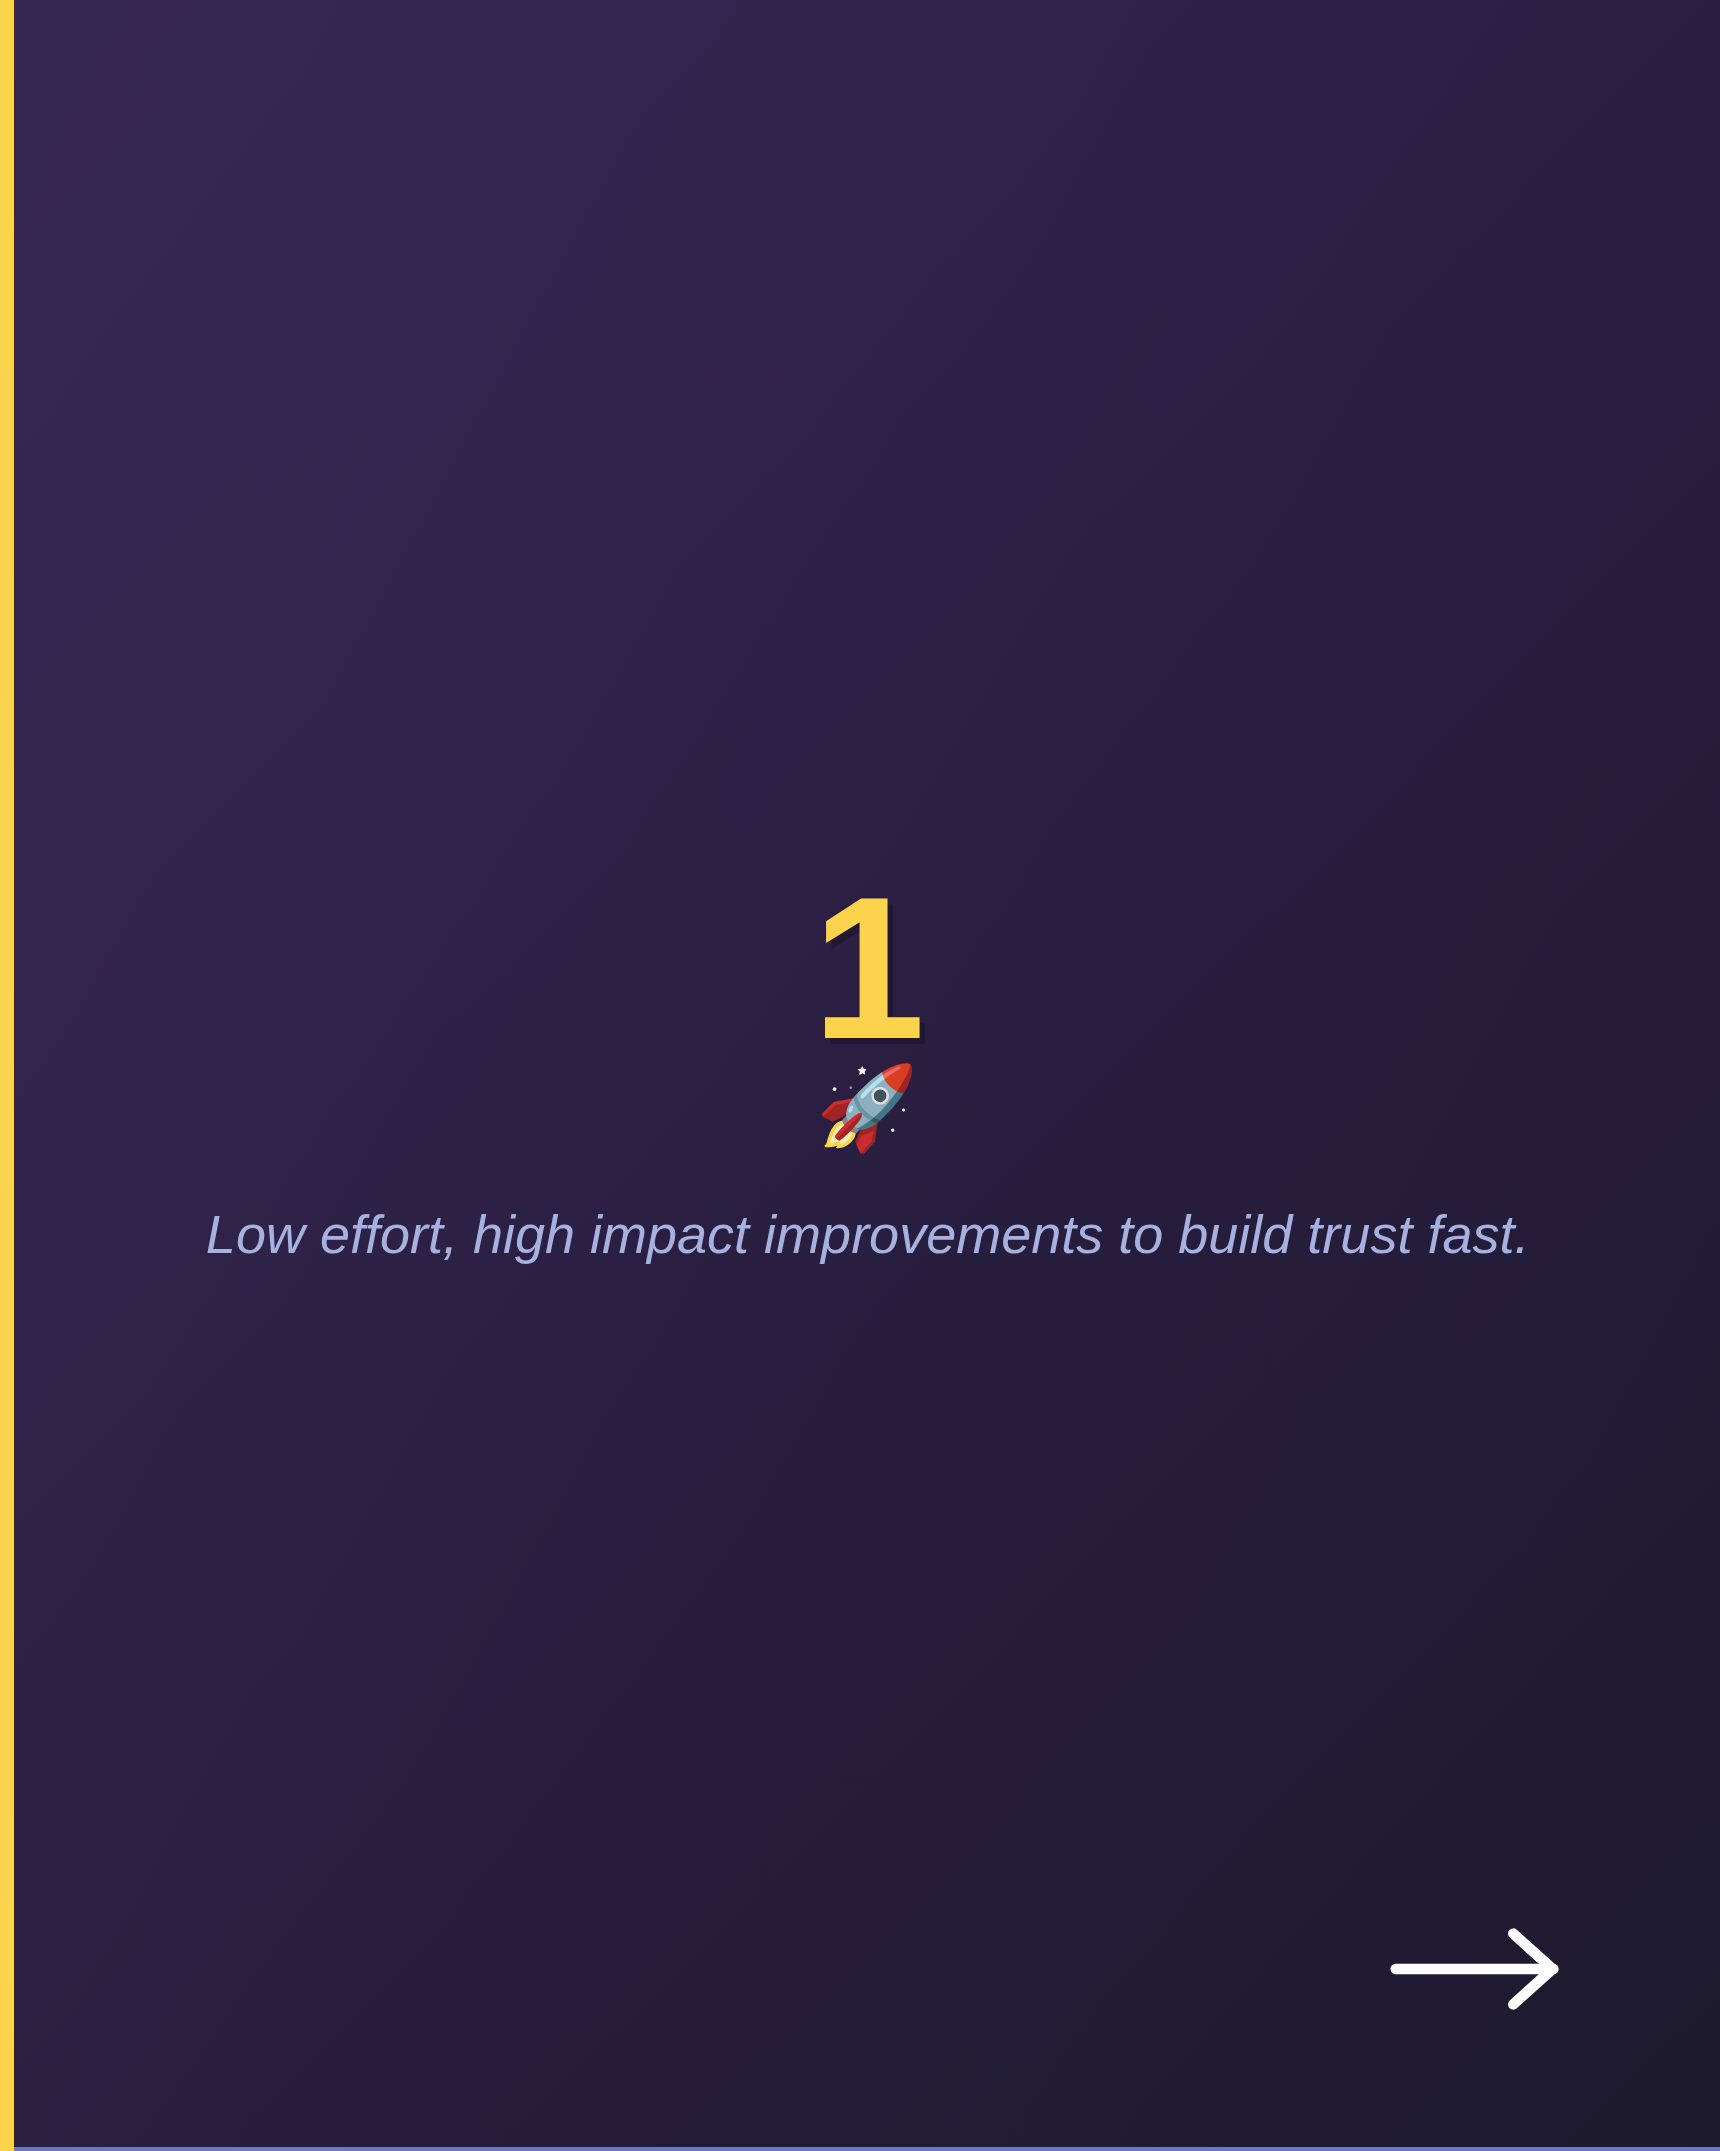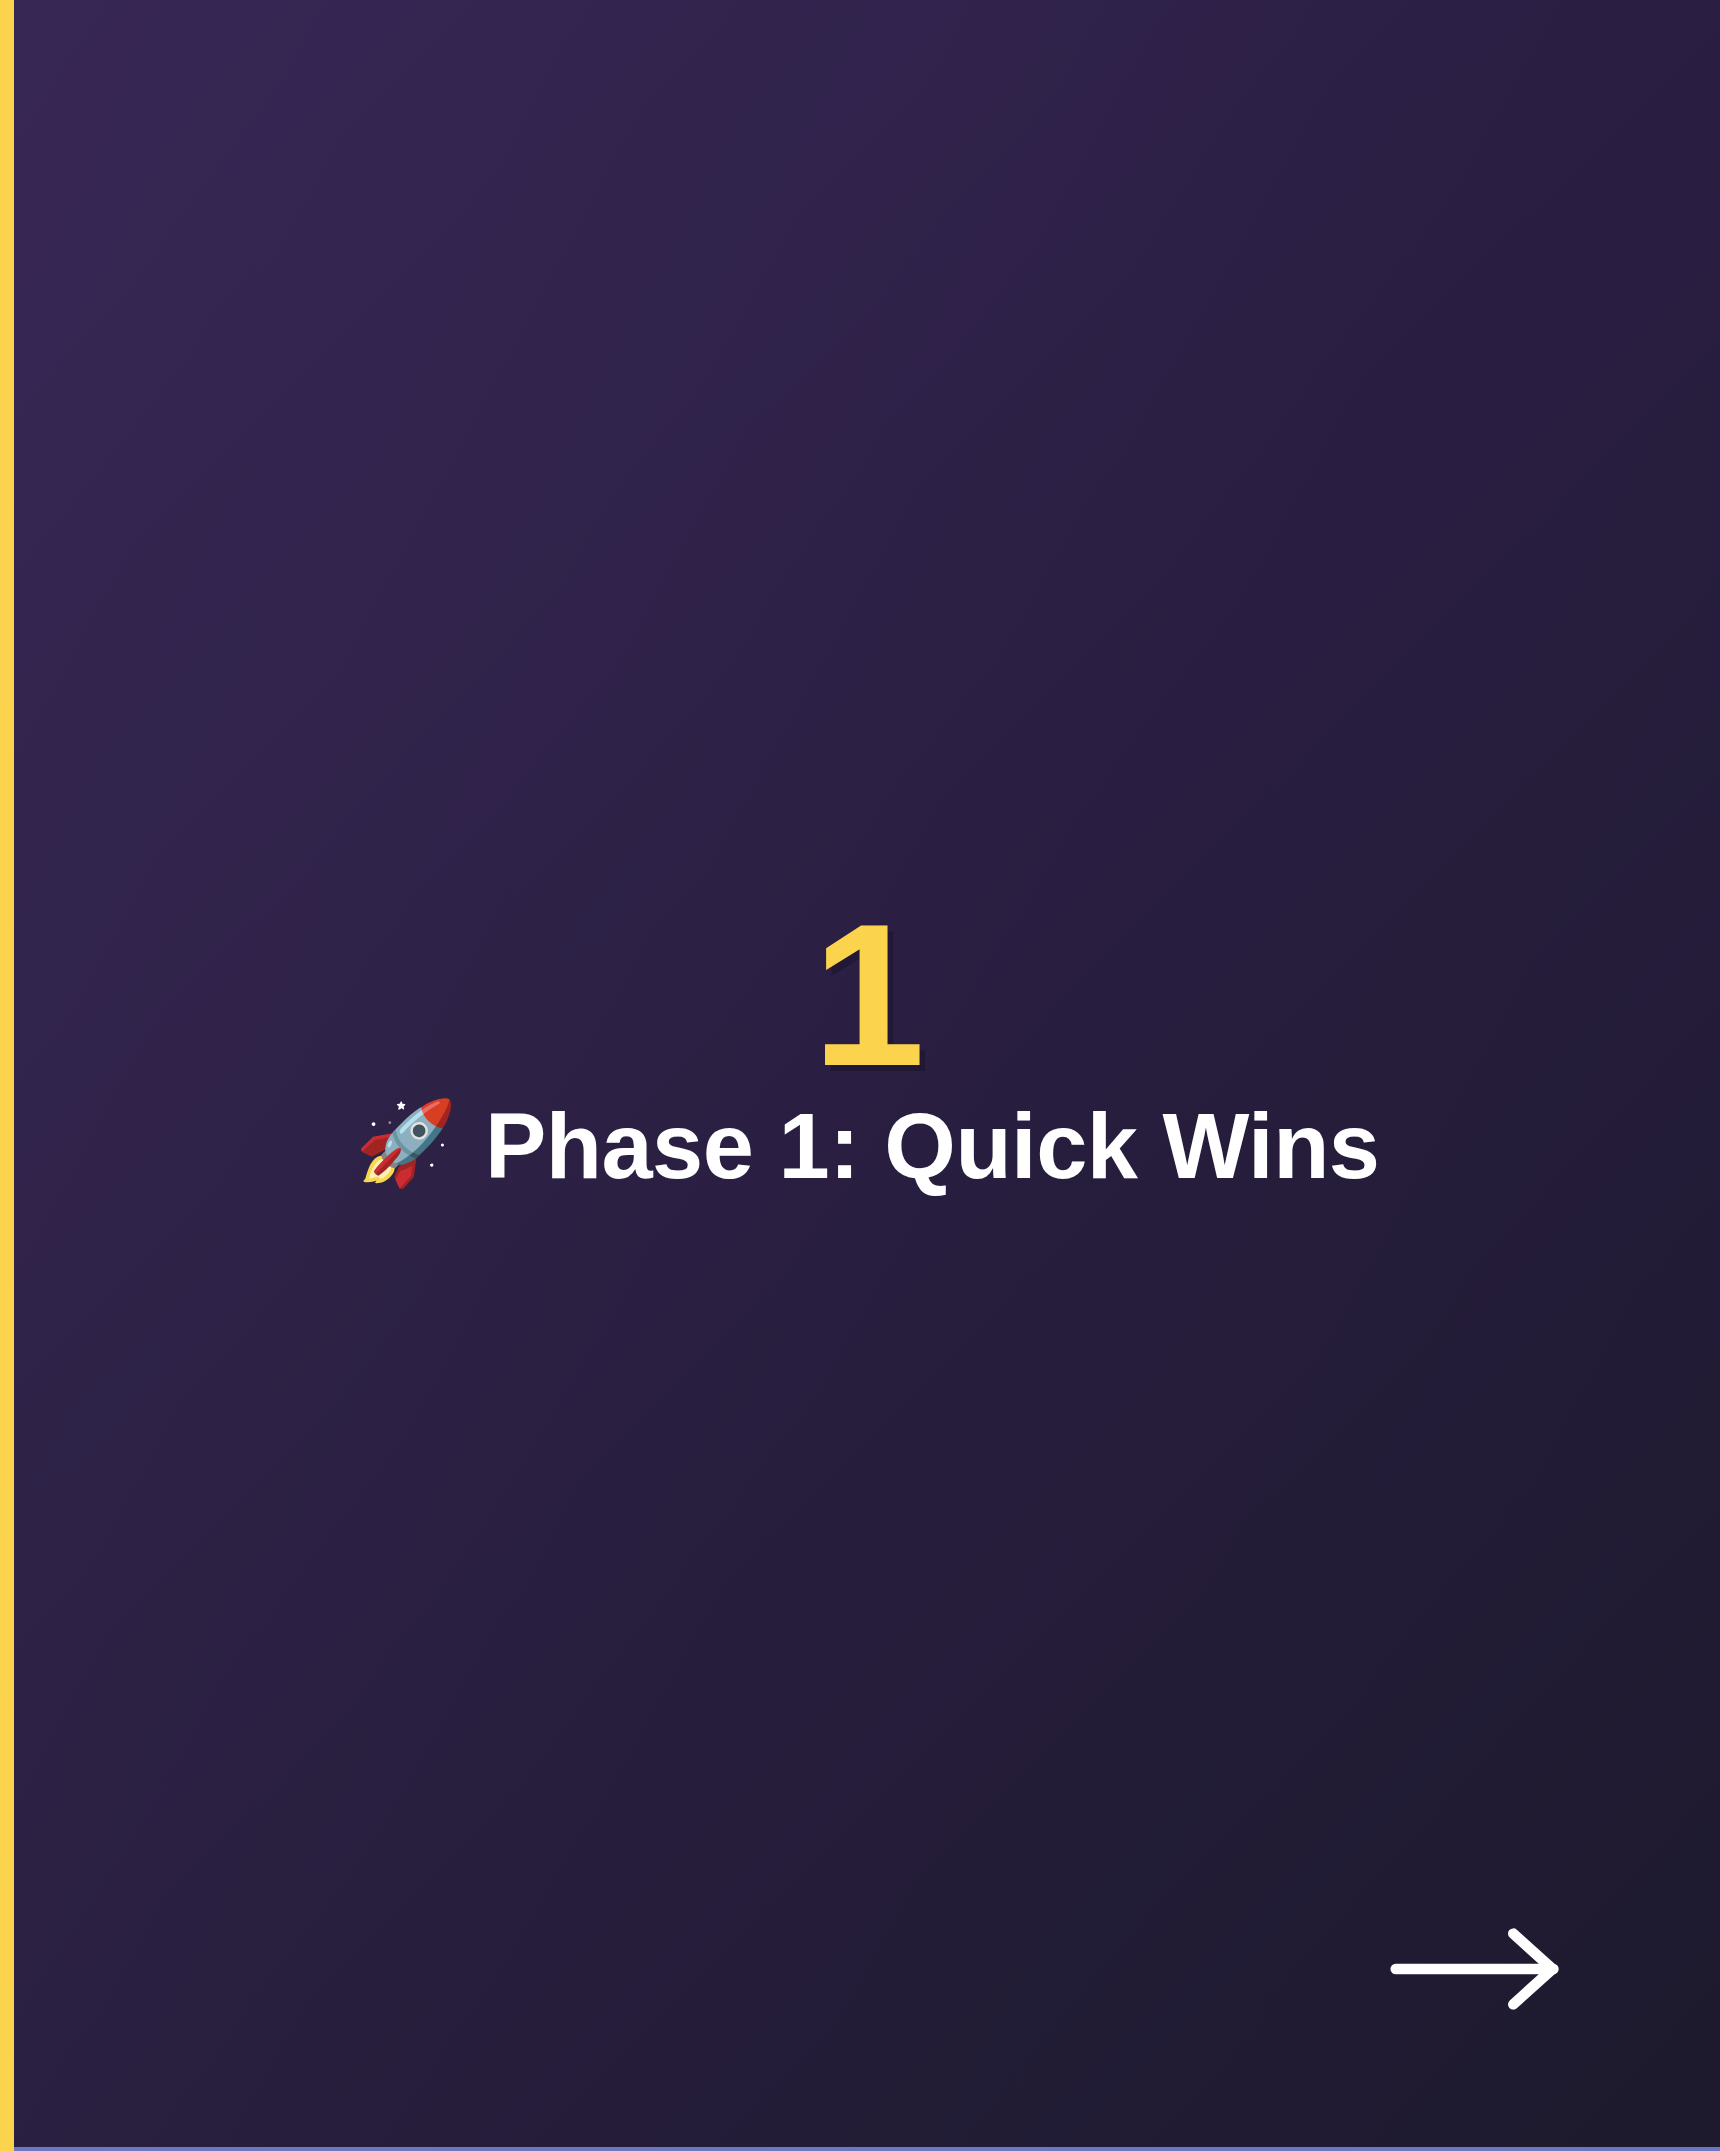--- a/index.html
+++ b/index.html
@@ -143,23 +143,23 @@
 <div class="slide">
 
   <div class="accent-bar-left"></div>
 
   <div class="content">
 
     <div class="step-number">1</div>
 
     <div class="slide-title">
       <span class="title-emoji">🚀</span>
-      <span class="title-text">Phase 1: Quick Wins</span>
     </div>
 
+    <div class="slide-subtitle">Low effort, high impact improvements to build trust fast.</div>
 
   </div>
 
   <button class="next-arrow">
     <svg width="174" height="88" viewBox="0 0 182 92" fill="none" aria-hidden="true">
       <line x1="7" y1="46" x2="172" y2="46" stroke="#FFFFFF" stroke-width="11" stroke-linecap="round"></line>
       <polyline points="130,9 171,46 130,83" stroke="#FFFFFF" stroke-width="11" fill="none" stroke-linecap="round" stroke-linejoin="round"></polyline>
     </svg>
   </button>
 

